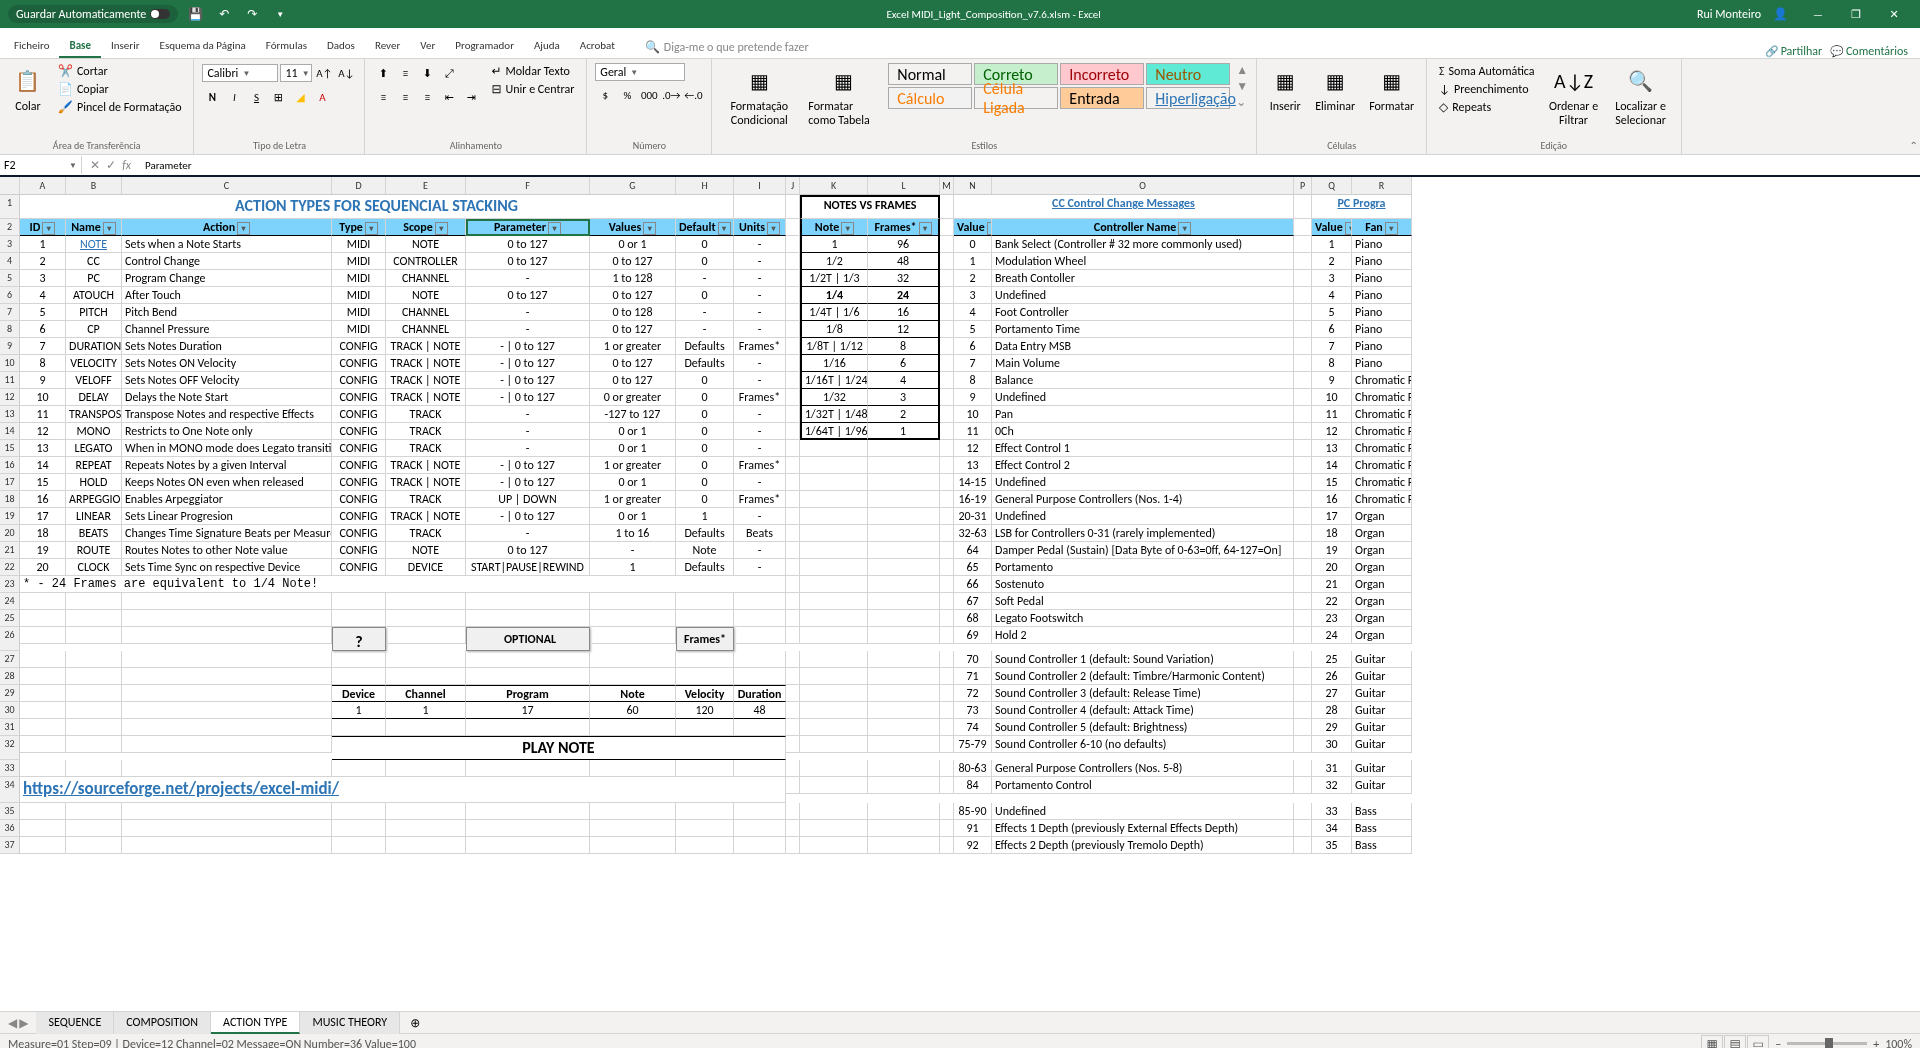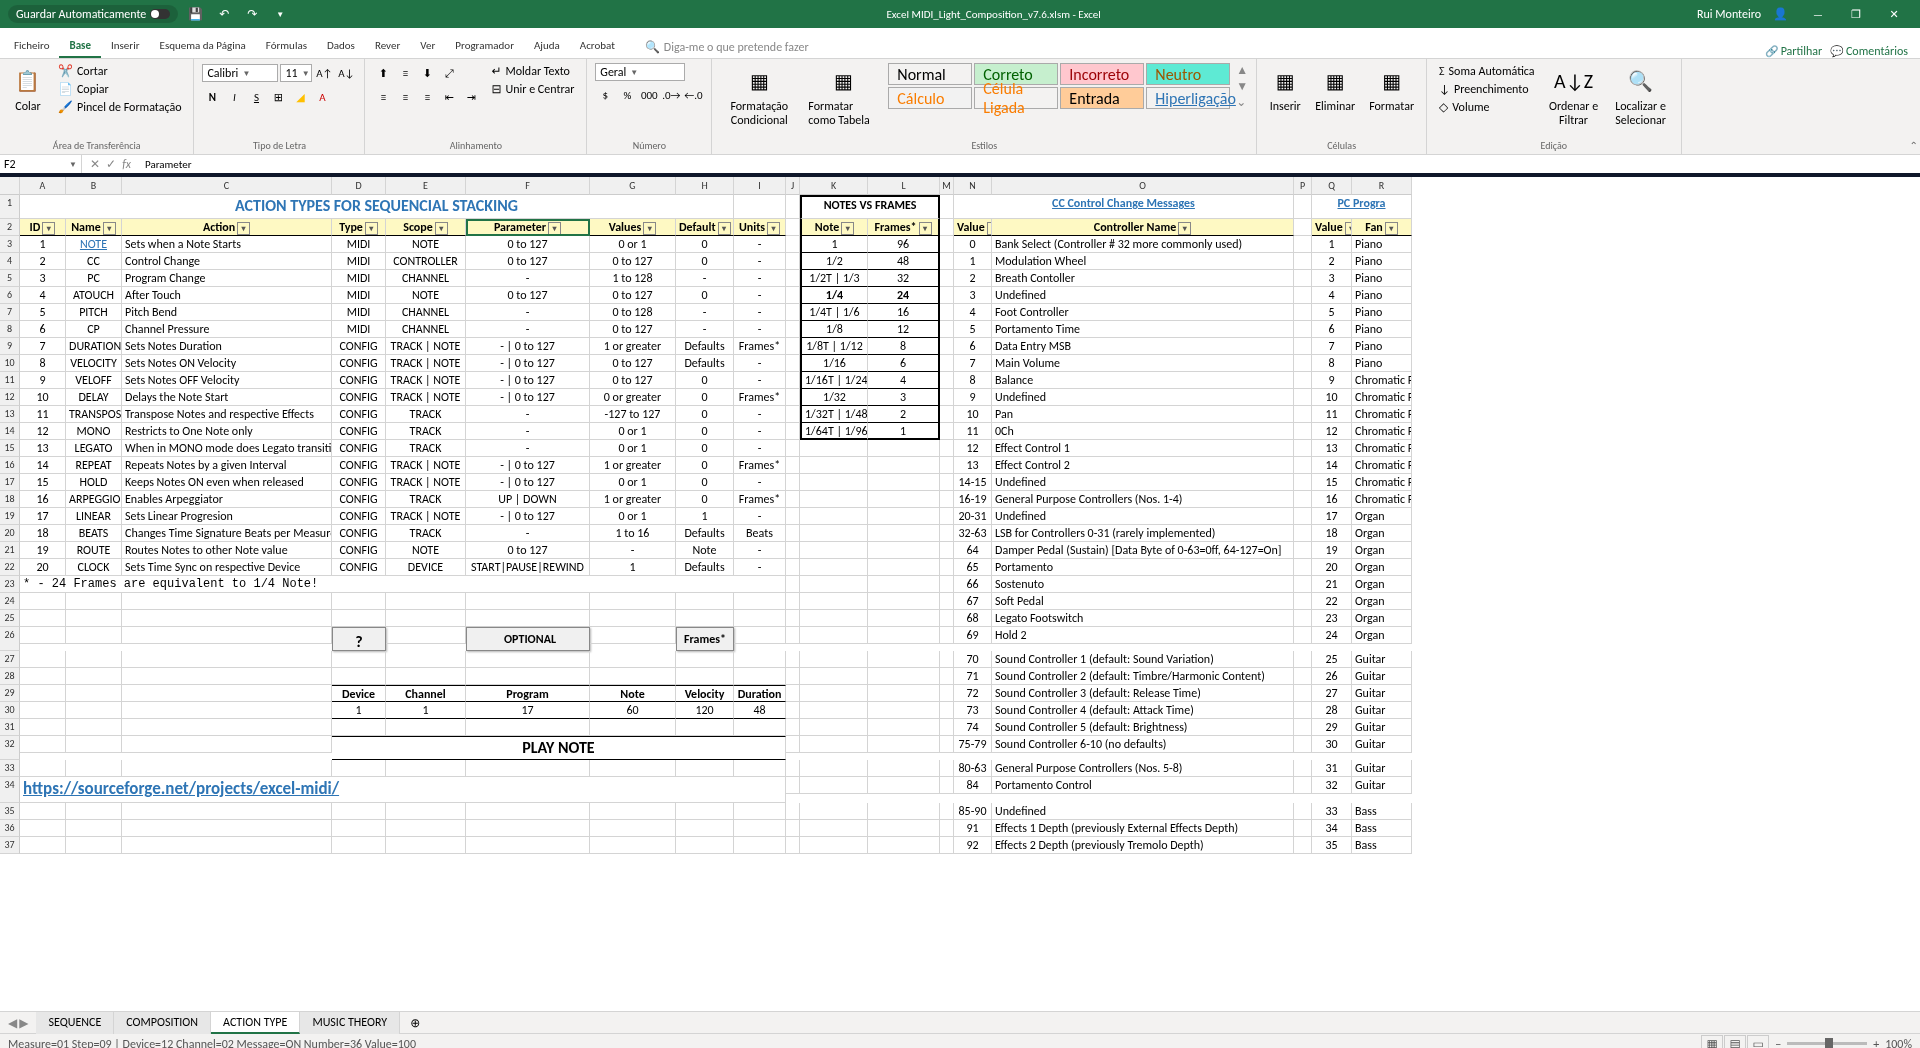--- a/index.html
+++ b/index.html
@@ -29,34 +29,34 @@
 .small-btns{display:flex;flex-direction:column;gap:2px}
 .sm-btn{display:flex;align-items:center;gap:4px;padding:1px 4px;cursor:pointer;font-size:10px}
 .font-combo{display:flex;gap:2px;align-items:center}
 .combo{border:1px solid #ababab;background:#fff;padding:1px 4px;font-size:11px;display:flex;align-items:center;gap:4px}
 .combo-arrow{font-size:8px;color:#666}
 .btngrid{display:grid;grid-template-columns:repeat(6,20px);gap:2px}
 .bg-btn{width:20px;height:20px;display:flex;align-items:center;justify-content:center;font-size:11px;cursor:pointer;border-radius:2px}
 .style-cell{border:1px solid #aaa;padding:4px 8px;font-size:16px;width:84px;height:22px;display:flex;align-items:center}
 .style-grid{display:grid;grid-template-columns:repeat(4,84px);gap:2px}
 .collapse-btn{position:absolute;right:2px;bottom:2px;font-size:10px;color:#666;cursor:pointer}
-.formula-bar{height:22px;display:flex;align-items:center;border-bottom:4px solid #0f172a}
+.formula-bar{height:22px;display:flex;align-items:center;border-bottom:2px solid #0f172a}
 .name-box{width:82px;border-right:1px solid #d4d4d4;padding:2px 4px;font-size:11px;display:flex;align-items:center;justify-content:space-between}
 .fb-btns{display:flex;gap:6px;padding:0 8px;color:#888}
 .fbb{cursor:pointer}
 .formula-input{flex:1;padding:2px 6px;font-size:11px}
 .sheet-area{height:calc(100vh - 28px - 26px - 96px - 22px - 22px - 20px);overflow:auto;position:relative}
 .grid{display:grid;grid-template-columns:20px 46px 56px 210px 54px 80px 124px 86px 58px 52px 14px 68px 72px 14px 38px 302px 18px 40px 60px;font-size:11px}
 .col-h{background:#f0f0f0;border-right:1px solid #d4d4d4;border-bottom:1px solid #ccc;text-align:center;padding:2px 0;font-size:10px;color:#333;position:sticky;top:0;z-index:2;cursor:pointer}
 .row-h{background:#f0f0f0;border-right:1px solid #ccc;border-bottom:1px solid #d4d4d4;text-align:center;padding:1px 0;font-size:10px;color:#333;cursor:pointer}
 .cell{border-right:1px solid #d4d4d4;border-bottom:1px solid #d4d4d4;padding:1px 3px;white-space:nowrap;overflow:hidden;height:17px}
 .c{text-align:center}
 .big-title{color:#2e75b5;font-weight:700;font-size:16px;text-align:center}
 .link-cell{color:#2e75b5;text-decoration:underline;cursor:pointer}
-.header-cell{font-weight:700;text-align:center;background:#fef9c3;border-bottom:1px solid #000}
+.header-cell{font-weight:700;text-align:center;background:#7dd3fc;border-bottom:1px solid #000}
 .filter{display:inline-block;width:13px;height:13px;border:1px solid #888;font-size:8px;text-align:center;line-height:11px;color:#555;margin-left:2px;cursor:pointer;vertical-align:middle}
 .selected{outline:2px solid #217346;outline-offset:-2px}
 .box-btn{border:1px solid #888;background:#f0f0f0;text-align:center;padding:4px;font-weight:700;box-shadow:1px 1px 2px rgba(0,0,0,.3)}
 .play-note{font-weight:700;font-size:16px;text-align:center}
 .hyperlink{color:#2e75b5;text-decoration:underline;font-weight:700;font-size:17px;cursor:pointer}
 .sheet-tabs{height:22px;background:#f3f2f1;display:flex;align-items:center;border-top:1px solid #d4d4d4;font-size:11px}
 .tab-nav{display:flex;gap:2px;padding:0 8px;color:#888}
 .tab{padding:3px 12px;border-right:1px solid #d4d4d4;cursor:pointer;background:#e7e7e7}
 .tab.active{background:#fff;border-bottom:2px solid #217346}
 .status-bar{height:20px;background:#f3f2f1;display:flex;align-items:center;justify-content:space-between;padding:0 8px;font-size:10px;color:#555;border-top:1px solid #d4d4d4}
@@ -268,21 +268,21 @@
         <div class="sm-btn">
             <span>Σ</span>
             <span>Soma Automática</span>
           </div>
         <div class="sm-btn">
             <span>↓</span>
             <span>Preenchimento</span>
           </div>
         <div class="sm-btn">
             <span>◇</span>
-            <span>Volume</span>
+            <span>Repeats</span>
           </div>
       </div>
       <div class="big-btn">
           <div class="big-icon">A↓Z</div>
           <span style="width:50px;text-align:center">Ordenar e Filtrar</span>
         </div>
       <div class="big-btn">
           <div class="big-icon">🔍</div>
           <span style="width:56px;text-align:center">Localizar e Selecionar</span>
         </div>

